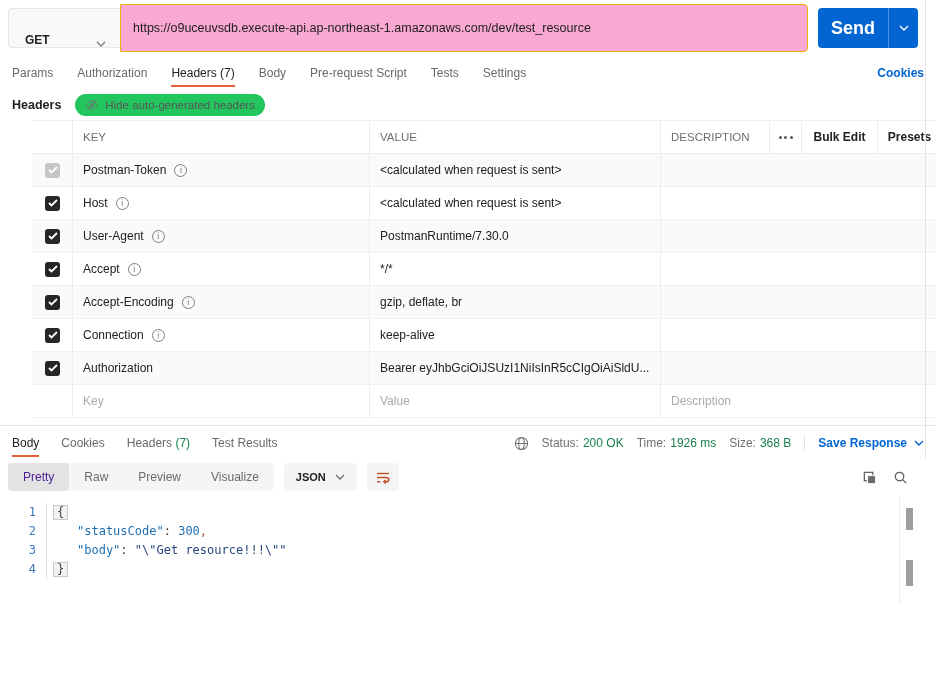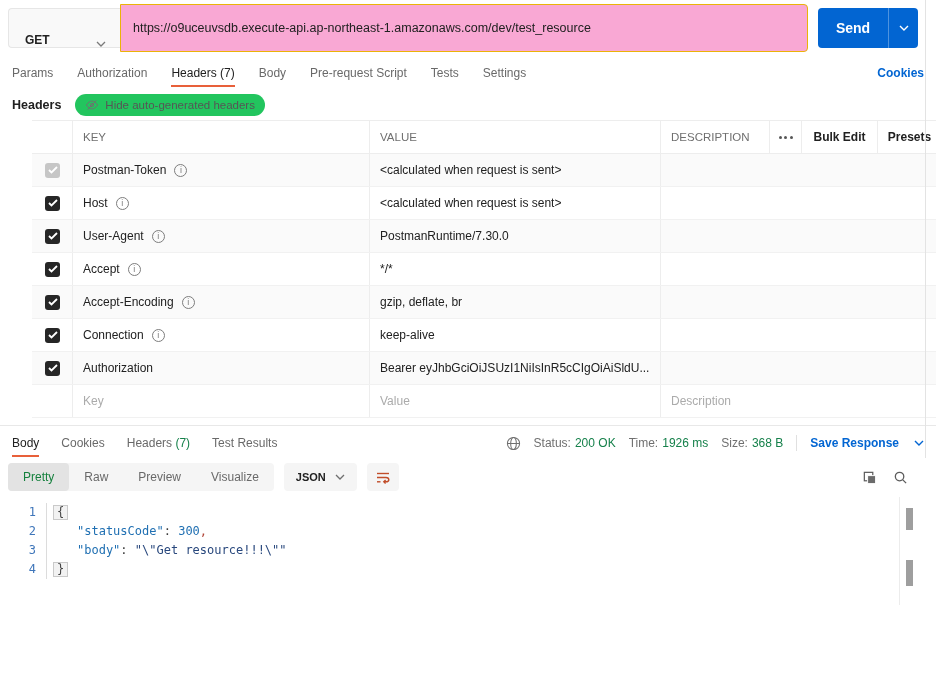--- a/index.html
+++ b/index.html
@@ -10,21 +10,21 @@
   
   .topbar { display:flex; align-items:center; padding:8px 18px 8px 8px; height:56px; }
   .method { width:112px; height:40px; background:#f9f9f9; border:1px solid #e6e6e6; border-right:none;
             border-radius:4px 0 0 4px; display:flex; align-items:flex-end; justify-content:space-between;
             padding:0 14px 0 16px; font-weight:700; cursor:pointer; }
   .method .chev { color:#7a7a7a; display:flex; }
   .url { flex:1; height:48px; background:#f9a8d4; border:1px solid #eab308; border-radius:0 4px 4px 0;
          padding:0 12px; font-family:"Liberation Sans",sans-serif; font-size:12.5px; color:#212121; outline:none; }
   .send { margin-left:10px; width:100px; height:40px; background:#0265d2; border-radius:4px; display:flex;
           color:#fff; cursor:pointer; overflow:hidden; }
-  .send-main { flex:1; display:flex; align-items:center; justify-content:center; font-weight:700; font-size:14px; }
+  .send-main { flex:1; display:flex; align-items:center; justify-content:center; font-weight:700; font-size:18px; }
   .send-caret { width:30px; border-left:1px solid rgba(255,255,255,.3); display:flex; align-items:center; justify-content:center; }
 
   
   .req-tabs { display:flex; align-items:center; padding:0 12px; height:34px; gap:24px; }
   .tab { color:#696969; height:100%; display:flex; align-items:center; position:relative; cursor:pointer; white-space:nowrap; }
   .tab.active { color:#212121; }
   .tab.active::after { content:""; position:absolute; left:0; right:0; bottom:3px; height:2px; background:#e8603a; }
   .cookies { margin-left:auto; color:#0265d2; font-weight:700; cursor:pointer; }
 
   
@@ -58,26 +58,26 @@
   .tr.placeholder .cell { color:#ababab; }
 
   
   .resp { border-top:1px solid #e8e8e8; margin-top:7px; }
   .resp-tabs { display:flex; align-items:center; height:34px; padding:0 12px; gap:22px; }
   .green { color:#16814b; }
   .resp-meta { margin-left:auto; display:flex; align-items:center; gap:13px; }
   .meta-pair { display:flex; gap:4px; }
   .meta-label { color:#6f6f6f; }
   .meta-divider { width:1px; height:16px; background:#e0e0e0; }
-  .save-resp { color:#0265d2; font-weight:700; display:flex; align-items:center; gap:15px; cursor:pointer; }
+  .save-resp { color:#0265d2; font-weight:700; display:flex; align-items:center; gap:7px; cursor:pointer; }
 
   .view-bar { display:flex; align-items:center; height:34px; padding:0 8px; gap:10px; }
   .segment { display:flex; background:#f5f5f5; border-radius:4px; }
   .seg-item { padding:0 15px; height:28px; display:flex; align-items:center; color:#696969; border-radius:4px; cursor:pointer; }
-  .seg-item.active { background:#e3e3e3; color:#15803d; }
+  .seg-item.active { background:#e3e3e3; color:#4c1d95; }
   .json-pill { display:flex; gap:9px; align-items:center; background:#f5f5f5; border-radius:4px; height:28px;
                padding:0 12px; font-weight:700; font-size:11px; cursor:pointer; }
   .json-pill .chev { color:#6f6f6f; display:flex; }
   .wrap-pill { width:32px; height:28px; background:#f5f5f5; border-radius:4px; display:flex;
                align-items:center; justify-content:center; cursor:pointer; }
   .view-actions { margin-left:auto; display:flex; gap:16px; margin-right:20px; align-items:center; }
   .icon-btn { cursor:pointer; display:flex; }
 
   
   .code { margin-top:9px; font-family:"DejaVu Sans Mono",monospace; font-size:12px; line-height:19px; }

